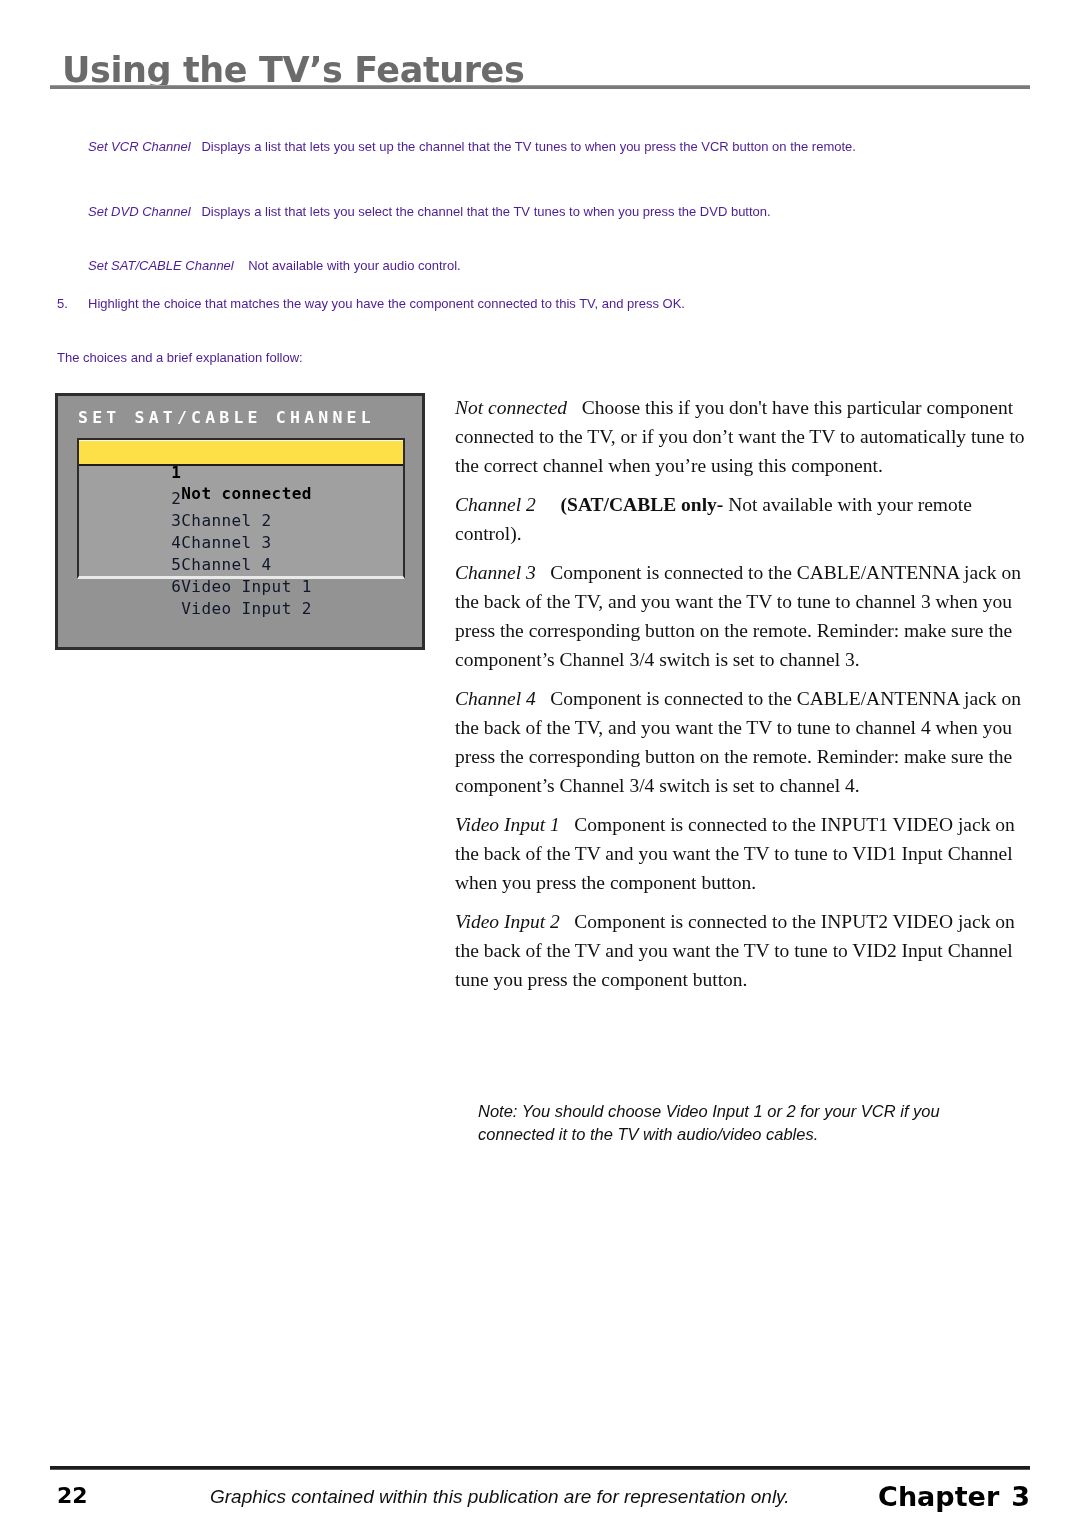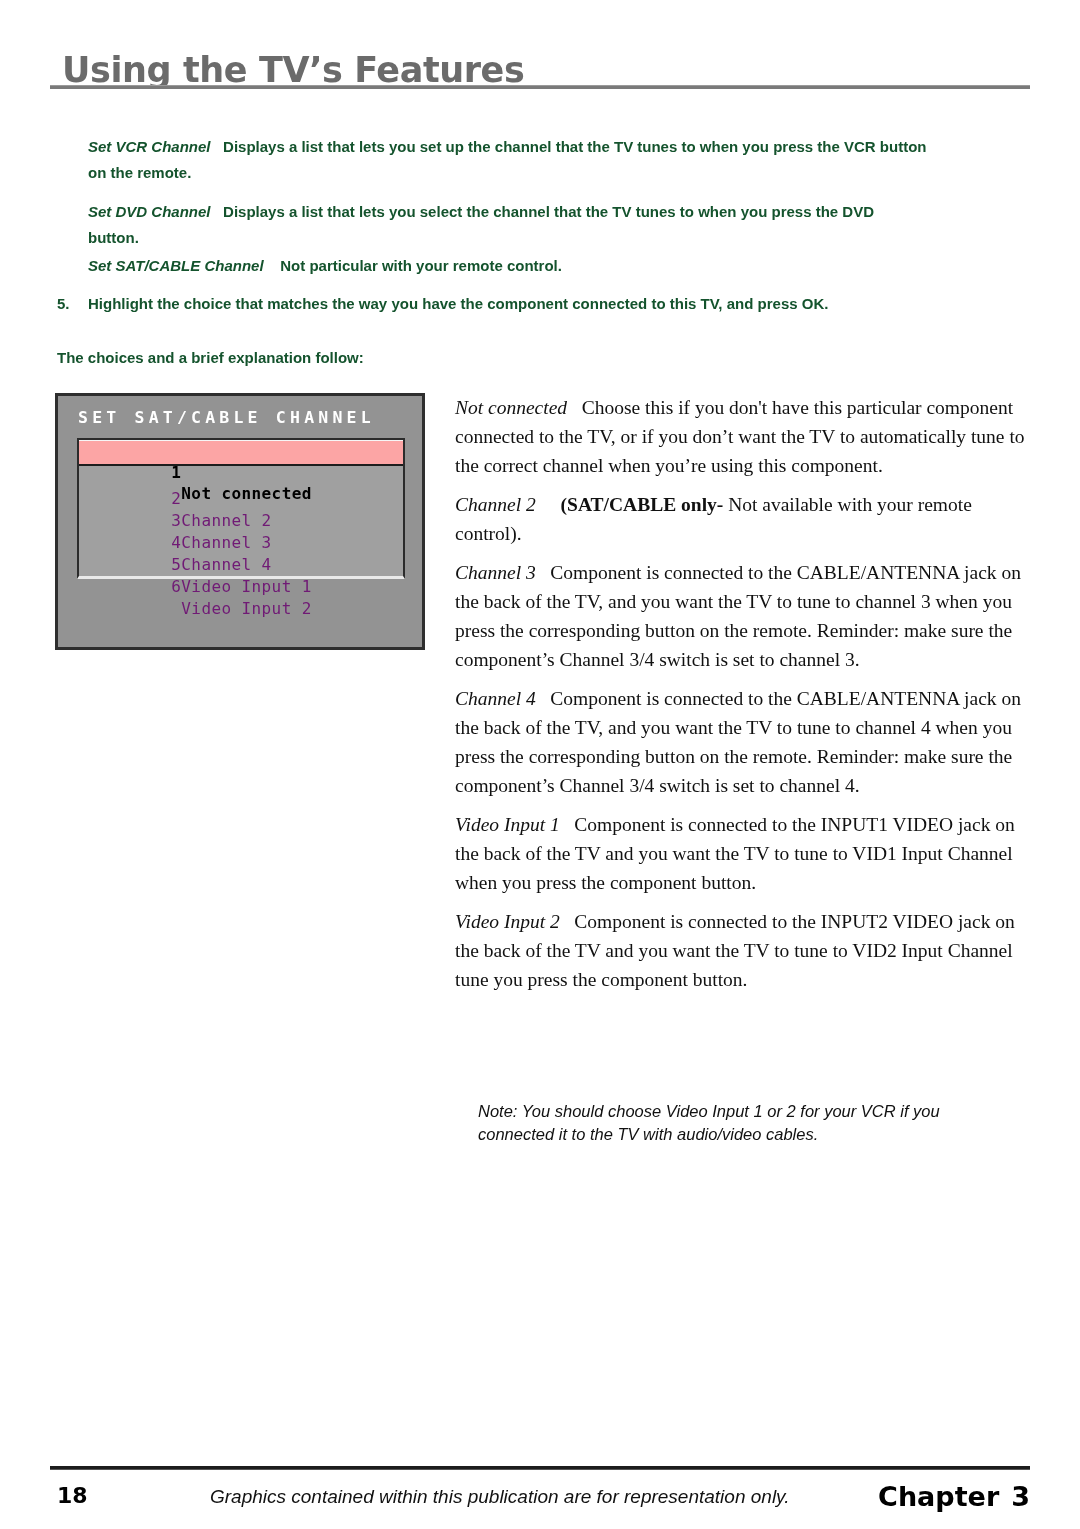--- a/index.html
+++ b/index.html
@@ -42,24 +42,23 @@
     top: 85px;
     width: 980px;
     height: 3px;
     background: #7a7a7a;
     border-top: 1px solid #9a9a9a;
   }
 
   
   .body-text {
     font-family: "Liberation Sans", sans-serif;
-    font-size: 15px;
+    font-size: 13px;
     line-height: 26px;
-    color: #14532d;
-    font-weight: bold;
+    color: #4c1d95;
   }
   .term { font-style: italic; }
   .bold { font-weight: bold; margin-left: 20px; }
 
   .para-indent {
     position: absolute;
     left: 88px;
     width: 840px;
   }
 
@@ -118,27 +117,27 @@
     background: #a0a0a0;
     border: 2px solid #2b2b2b;
     border-bottom: 3px solid #e9e9e9;
     box-sizing: border-box;
   }
   .tv-row {
     height: 22px;
     line-height: 22px;
     font-family: "DejaVu Sans Mono", monospace;
     font-size: 16px;
-    color: #701a75;
+    color: #0f172a;
     padding-left: 12px;
     white-space: pre;
     letter-spacing: 0.4px;
   }
   .tv-row.selected {
-    background: #fca5a5;
+    background: #fde047;
     color: #000000;
     font-weight: bold;
     border-top: 1px solid #f6f6f6;
     border-bottom: 2px solid #1d1d1d;
     height: 23px;
     line-height: 21px;
   }
   .tv-row .idx { display: inline; }
 
   
@@ -222,21 +221,21 @@
     <span>Displays a list that lets you set up the channel that the TV tunes to when you press the VCR button on the remote.</span>
   </div>
 
   <div class="body-text para-indent" id="para-dvd">
     <span class="term">Set DVD Channel</span>&nbsp;&nbsp;
     <span>Displays a list that lets you select the channel that the TV tunes to when you press the DVD button.</span>
   </div>
 
   <div class="body-text para-indent" id="para-sat">
     <span class="term">Set SAT/CABLE Channel</span>&nbsp;&nbsp;&nbsp;
-    <span>Not particular with your remote control.</span>
+    <span>Not available with your audio control.</span>
   </div>
 
   <div class="body-text numbered">
     <span class="num">5.</span>
     <span class="txt">Highlight the choice that matches the way you have the component connected to this TV, and press OK.</span>
   </div>
 
   <div class="body-text" id="para-choices">The choices and a brief explanation follow:</div>
 
   <div class="tv-panel">
@@ -293,19 +292,19 @@
     </p>
     <p>
       <span class="term">Video Input 2</span>&nbsp;&nbsp;
       <span>Component is connected to the INPUT2 VIDEO jack on the back of the TV and you want the TV to tune to VID2 Input Channel tune you press the component button.</span>
     </p>
   </div>
 
   <div class="note">Note: You should choose Video Input 1 or 2  for your VCR if you connected it to the TV with audio/video cables.</div>
 
   <div class="footer-rule"></div>
-  <div class="footer-page">18</div>
+  <div class="footer-page">22</div>
   <div class="footer-center">Graphics contained within this publication are for representation only.</div>
   <div class="footer-chapter">
     <span>Chapter</span><span class="chnum">3</span>
   </div>
 
 </div>
 
 </body></html>

